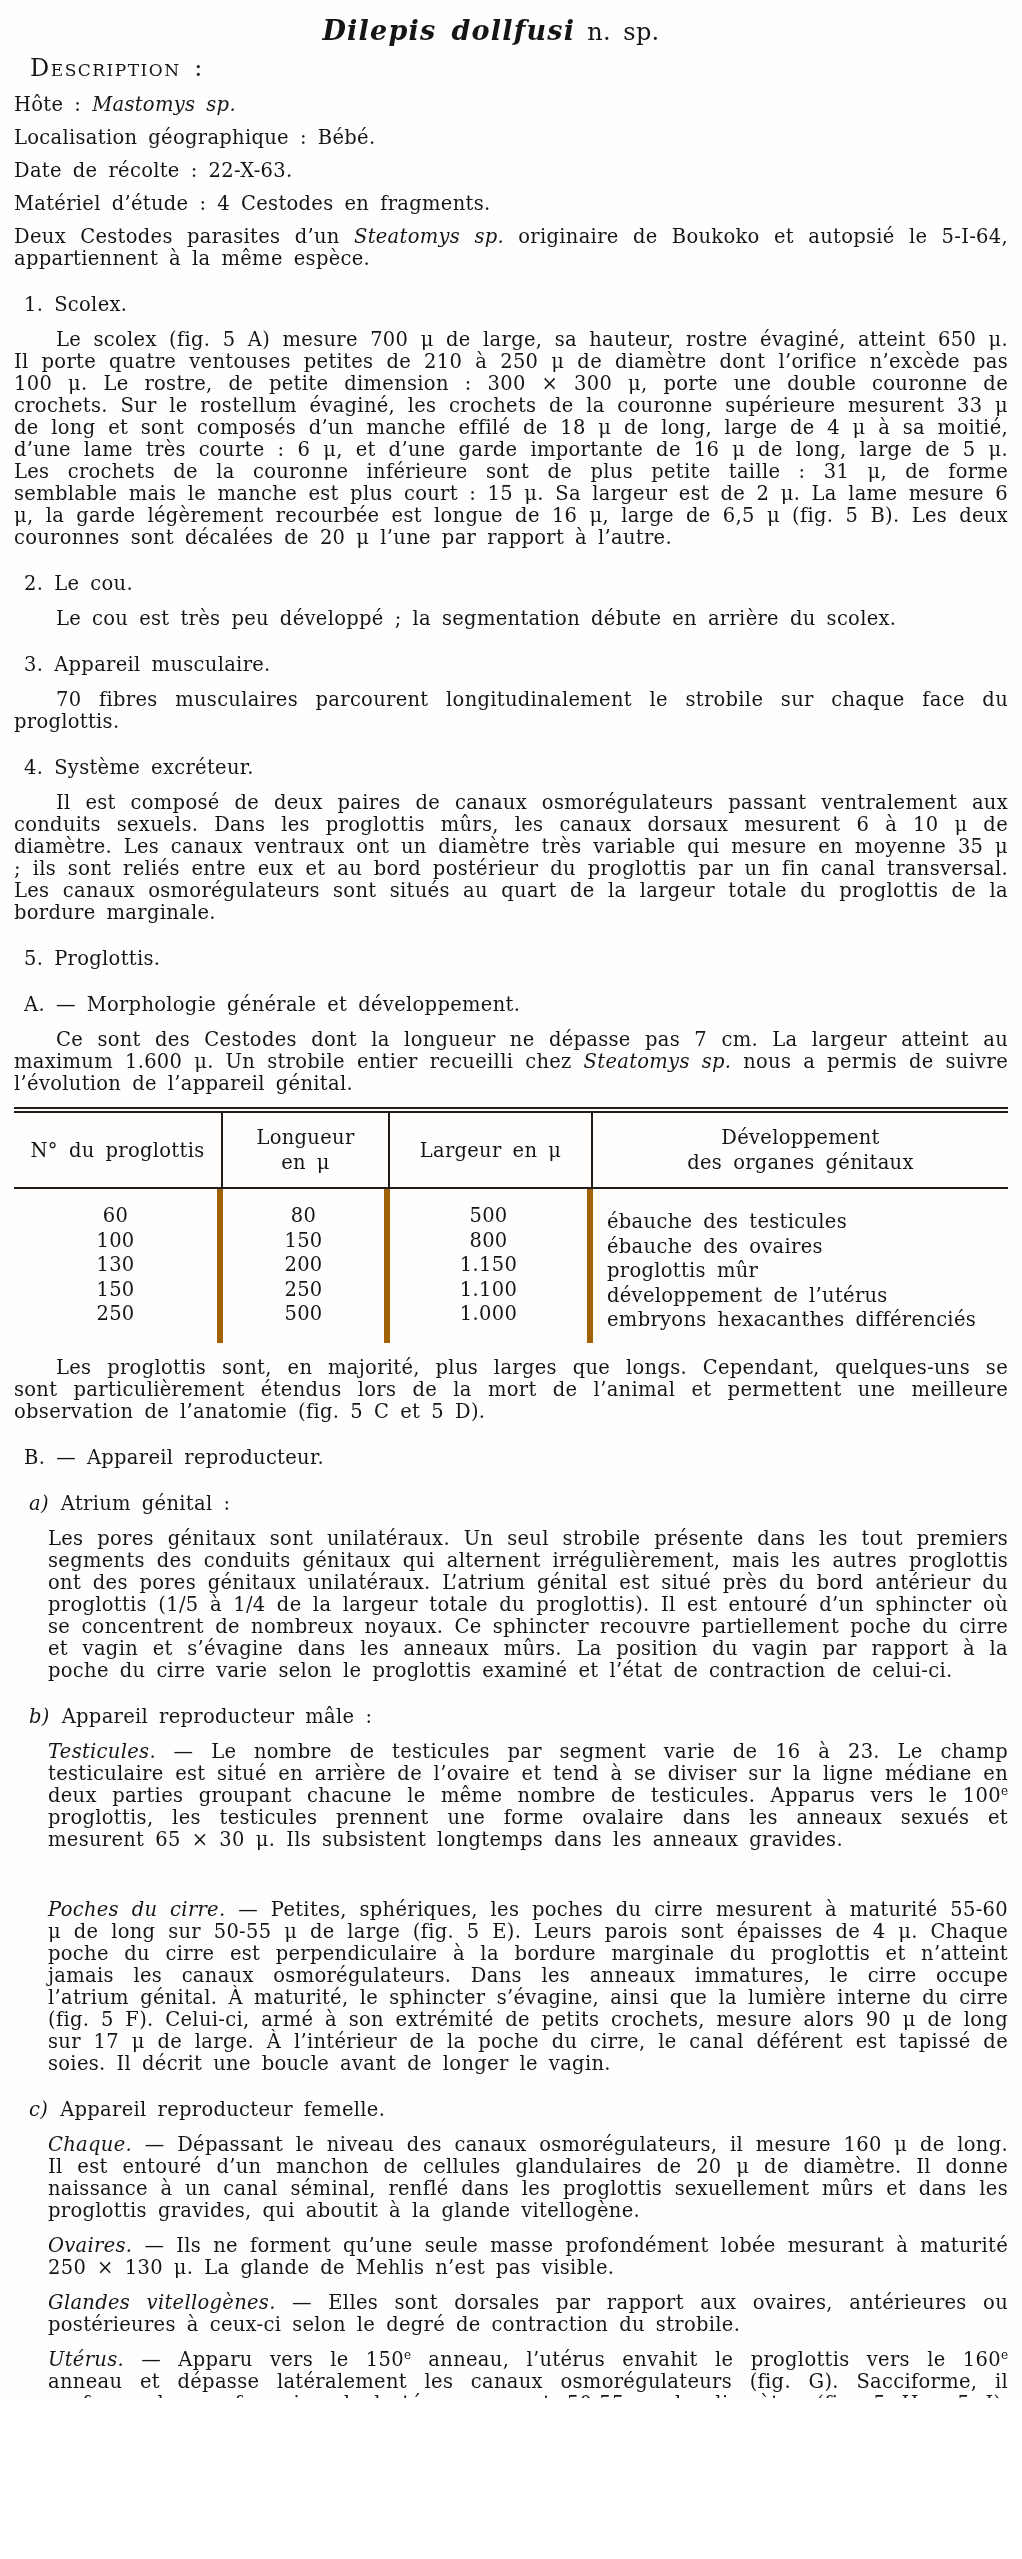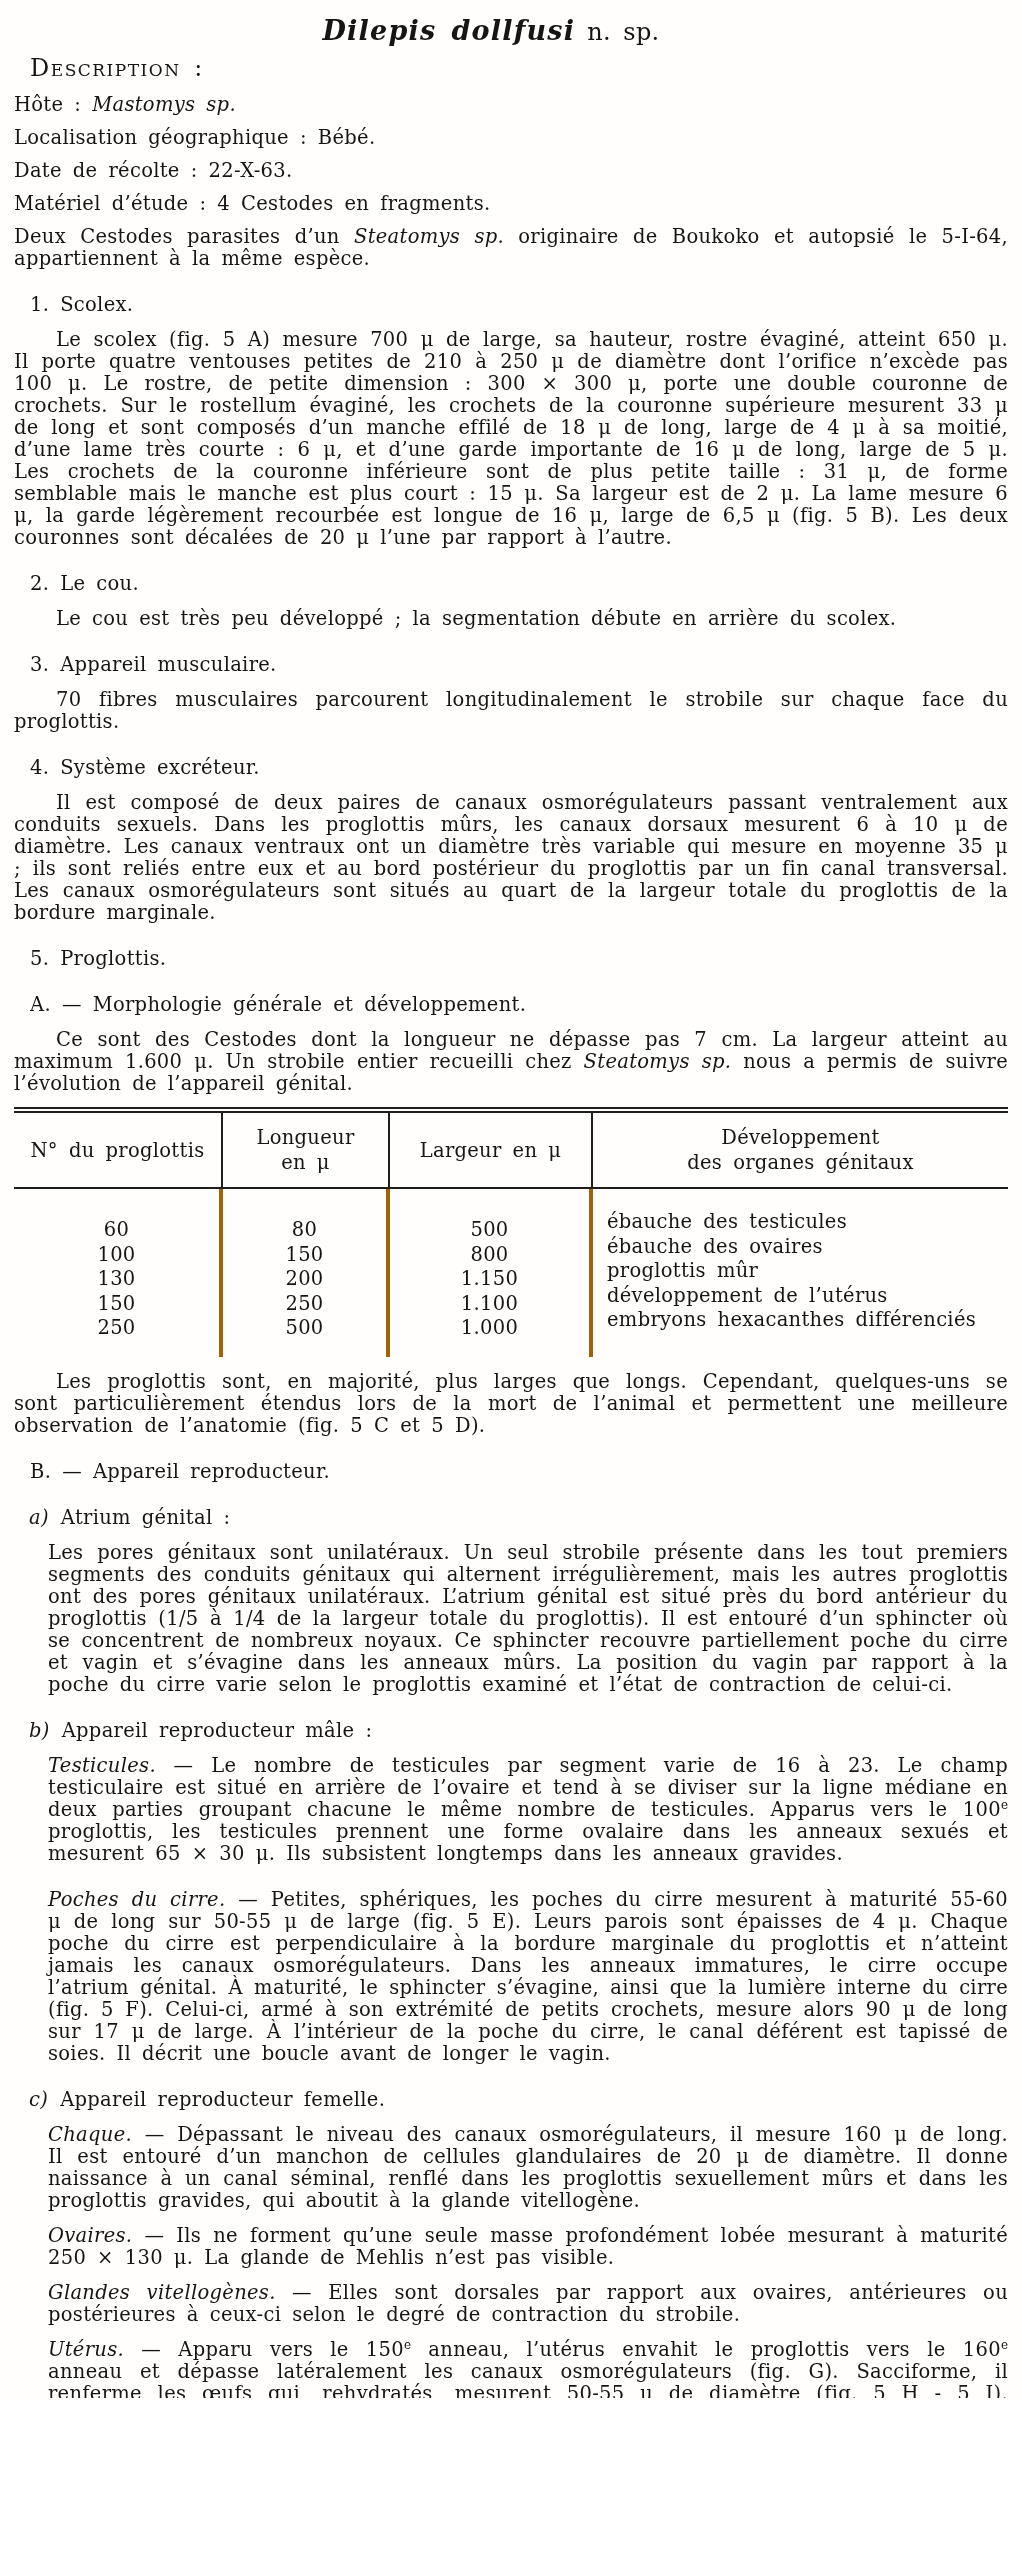--- a/index.html
+++ b/index.html
@@ -25,26 +25,26 @@
     line-height: 30px;
     white-space: nowrap;
   }
   .title .species { font-style: italic; font-weight: 700; letter-spacing: 1.2px; }
   .title .rank { font-weight: 400; margin-left: 12px; font-size: 24px; }
   .desc-label { font-variant: small-caps; letter-spacing: 1.5px; margin: 0 0 15px 16px; font-size: 24px; }
   .field { margin: 0 0 11px 0; }
   .it { font-style: italic; }
   .par { text-align: justify; text-indent: 42px; margin: 0; }
   .par.noindent { text-indent: 0; }
-  .sec-head { margin: 24px 0 13px 16px; }
+  .sec-head { margin: 24px 0 13px 10px; }
   .sub-head { margin: 24px 0 13px 15px; }
   .sub-head .marker { font-style: italic; margin-right: 12px; }
   .sub-par { text-align: justify; margin: 0 0 13px 34px; text-indent: 0; }
   .sub-par .lead { font-style: italic; }
-  .gap-top { margin-top: 24px; }
+  .gap-top { margin-top: 48px; }
   sup { font-size: 12px; line-height: 0; vertical-align: super; letter-spacing: 0; }
 
   
   .ptable {
     margin: 12px 0 14px 0;
     border-top: 6px double #201d1a;
     display: grid;
     grid-template-columns: 209px 167px 203px 1fr;
   }
   .hcell {
@@ -56,23 +56,23 @@
     align-items: center;
     text-align: center;
     padding: 6px 4px;
     border-right: 2px solid #201d1a;
     border-bottom: 2.5px solid #201d1a;
     line-height: 25px;
   }
   .hcell.last { border-right: none; }
   .bcol {
     box-sizing: border-box;
-    padding: 29px 0 16px 0;
+    padding: 15px 0 16px 0;
     text-align: center;
-    border-right: 4px solid #a16207;
+    border-right: 6px solid #a16207;
     line-height: 24.5px;
   }
   .bcol.dev {
     border-right: none;
     text-align: left;
     padding: 21px 4px 4px 14px;
   }
 </style>
 </head>
 <body>

